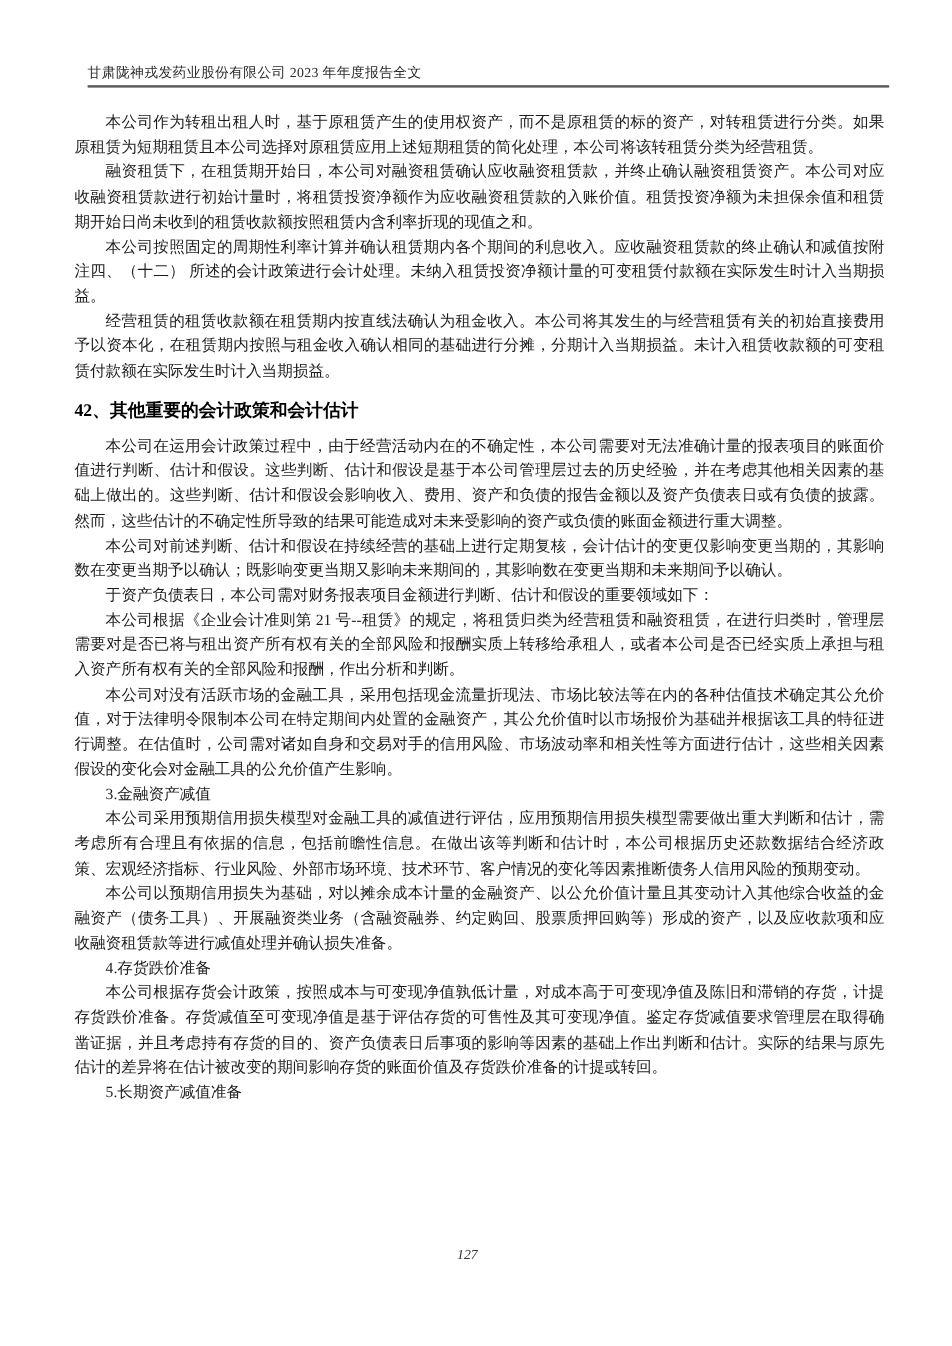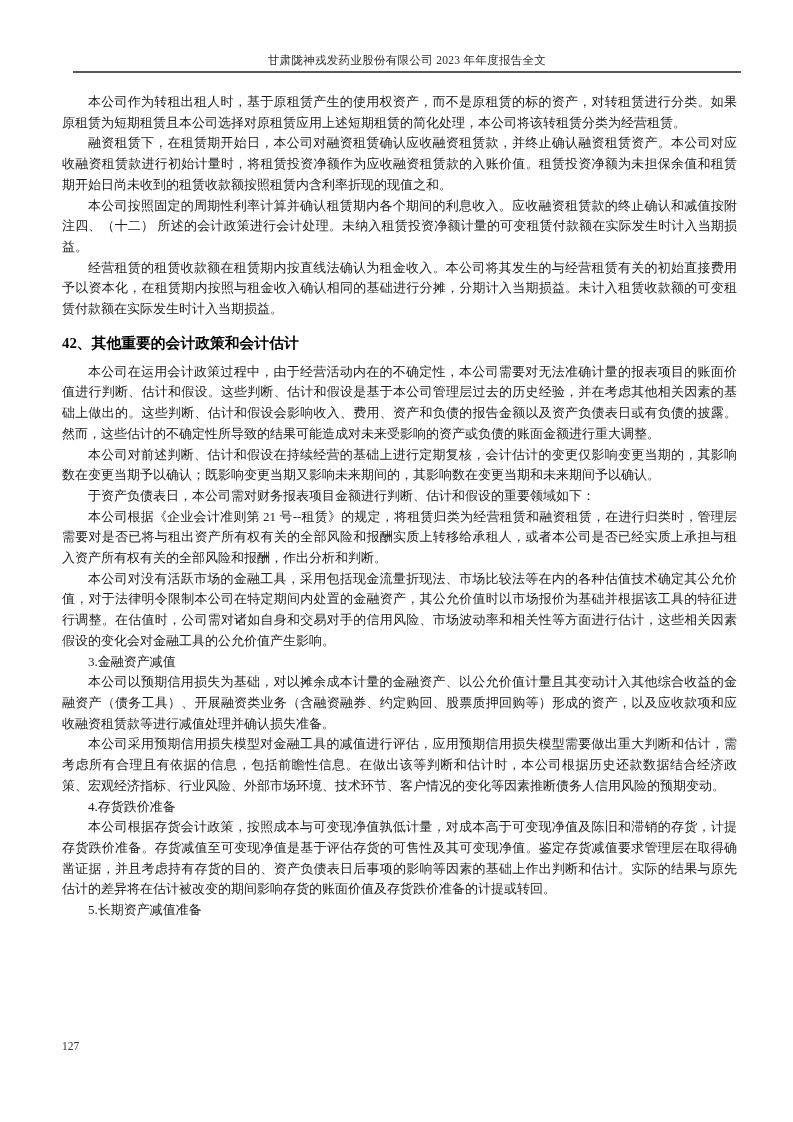--- a/index.html
+++ b/index.html
@@ -8,42 +8,42 @@
     width: 793px; height: 1122px;
     font-family: "Liberation Serif", "DejaVu Serif", serif;
     position: relative; overflow: hidden;
   }
   .page {
     position: absolute; top: 0; left: 0;
     width: 793px; height: 1122px; background: #ffffff;
   }
   .page-header {
     position: absolute; top: 53px; left: 73px; width: 668px;
-    text-align: center; font-size: 11.5px; color: #2b2b2b;
+    text-align: left; font-size: 11.5px; color: #2b2b2b;
     letter-spacing: 0.3px; white-space: nowrap;
   }
   .header-rule {
     position: absolute; top: 71px; left: 73px; width: 668px;
     height: 2.4px; background: #585858;
   }
   .content {
     position: absolute; top: 92px; left: 62px; width: 675px;
     font-size: 13px; line-height: 20.7px; color: #1c1c1c;
     text-align: justify;
   }
   .para { margin: 0; }
   .body-para { text-indent: 2em; }
   .heading1 {
     font-weight: bold; font-size: 14.8px; color: #000;
     text-indent: 0; margin-top: 14px; margin-bottom: 10px;
     line-height: 18px;
   }
   .page-footer {
     position: absolute; top: 1040px; left: 62px; width: 655px;
-    text-align: left; font-size: 11.5px; color: #333;
+    text-align: center; font-size: 11.5px; color: #333; font-style: italic;
   }
 </style>
 </head>
 <body>
 
 <div class="page">
   <div class="page-header">
     <span>甘肃陇神戎发药业股份有限公司 2023 年年度报告全文</span>
   </div>
   <div class="header-rule"></div>
@@ -53,22 +53,22 @@
       <p class="para body-para">融资租赁下，在租赁期开始日，本公司对融资租赁确认应收融资租赁款，并终止确认融资租赁资产。本公司对应收融资租赁款进行初始计量时，将租赁投资净额作为应收融资租赁款的入账价值。租赁投资净额为未担保余值和租赁期开始日尚未收到的租赁收款额按照租赁内含利率折现的现值之和。</p>
       <p class="para body-para">本公司按照固定的周期性利率计算并确认租赁期内各个期间的利息收入。应收融资租赁款的终止确认和减值按附注四、（十二） 所述的会计政策进行会计处理。未纳入租赁投资净额计量的可变租赁付款额在实际发生时计入当期损益。</p>
       <p class="para body-para">经营租赁的租赁收款额在租赁期内按直线法确认为租金收入。本公司将其发生的与经营租赁有关的初始直接费用予以资本化，在租赁期内按照与租金收入确认相同的基础进行分摊，分期计入当期损益。未计入租赁收款额的可变租赁付款额在实际发生时计入当期损益。</p>
       <p class="para heading1">42、其他重要的会计政策和会计估计</p>
       <p class="para body-para">本公司在运用会计政策过程中，由于经营活动内在的不确定性，本公司需要对无法准确计量的报表项目的账面价值进行判断、估计和假设。这些判断、估计和假设是基于本公司管理层过去的历史经验，并在考虑其他相关因素的基础上做出的。这些判断、估计和假设会影响收入、费用、资产和负债的报告金额以及资产负债表日或有负债的披露。然而，这些估计的不确定性所导致的结果可能造成对未来受影响的资产或负债的账面金额进行重大调整。</p>
       <p class="para body-para">本公司对前述判断、估计和假设在持续经营的基础上进行定期复核，会计估计的变更仅影响变更当期的，其影响数在变更当期予以确认；既影响变更当期又影响未来期间的，其影响数在变更当期和未来期间予以确认。</p>
       <p class="para body-para">于资产负债表日，本公司需对财务报表项目金额进行判断、估计和假设的重要领域如下：</p>
       <p class="para body-para">本公司根据《企业会计准则第 21 号--租赁》的规定，将租赁归类为经营租赁和融资租赁，在进行归类时，管理层需要对是否已将与租出资产所有权有关的全部风险和报酬实质上转移给承租人，或者本公司是否已经实质上承担与租入资产所有权有关的全部风险和报酬，作出分析和判断。</p>
       <p class="para body-para">本公司对没有活跃市场的金融工具，采用包括现金流量折现法、市场比较法等在内的各种估值技术确定其公允价值，对于法律明令限制本公司在特定期间内处置的金融资产，其公允价值时以市场报价为基础并根据该工具的特征进行调整。在估值时，公司需对诸如自身和交易对手的信用风险、市场波动率和相关性等方面进行估计，这些相关因素假设的变化会对金融工具的公允价值产生影响。</p>
       <p class="para body-para">3.金融资产减值</p>
+      <p class="para body-para">本公司采用预期信用损失模型对金融工具的减值进行评估，应用预期信用损失模型需要做出重大判断和估计，需考虑所有合理且有依据的信息，包括前瞻性信息。在做出该等判断和估计时，本公司根据历史还款数据结合经济政策、宏观经济指标、行业风险、外部市场环境、技术环节、客户情况的变化等因素推断债务人信用风险的预期变动。</p>
       <p class="para body-para">本公司以预期信用损失为基础，对以摊余成本计量的金融资产、以公允价值计量且其变动计入其他综合收益的金融资产（债务工具）、开展融资类业务（含融资融券、约定购回、股票质押回购等）形成的资产，以及应收款项和应收融资租赁款等进行减值处理并确认损失准备。</p>
-      <p class="para body-para">本公司采用预期信用损失模型对金融工具的减值进行评估，应用预期信用损失模型需要做出重大判断和估计，需考虑所有合理且有依据的信息，包括前瞻性信息。在做出该等判断和估计时，本公司根据历史还款数据结合经济政策、宏观经济指标、行业风险、外部市场环境、技术环节、客户情况的变化等因素推断债务人信用风险的预期变动。</p>
       <p class="para body-para">4.存货跌价准备</p>
       <p class="para body-para">本公司根据存货会计政策，按照成本与可变现净值孰低计量，对成本高于可变现净值及陈旧和滞销的存货，计提存货跌价准备。存货减值至可变现净值是基于评估存货的可售性及其可变现净值。鉴定存货减值要求管理层在取得确凿证据，并且考虑持有存货的目的、资产负债表日后事项的影响等因素的基础上作出判断和估计。实际的结果与原先估计的差异将在估计被改变的期间影响存货的账面价值及存货跌价准备的计提或转回。</p>
       <p class="para body-para">5.长期资产减值准备</p>
     </div>
 
   <div class="page-footer">
     <span>127</span>
   </div>
 </div>
 

